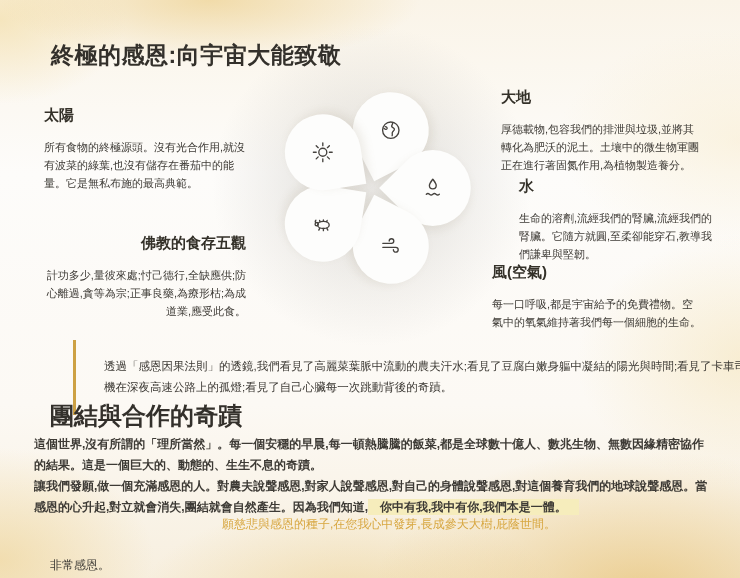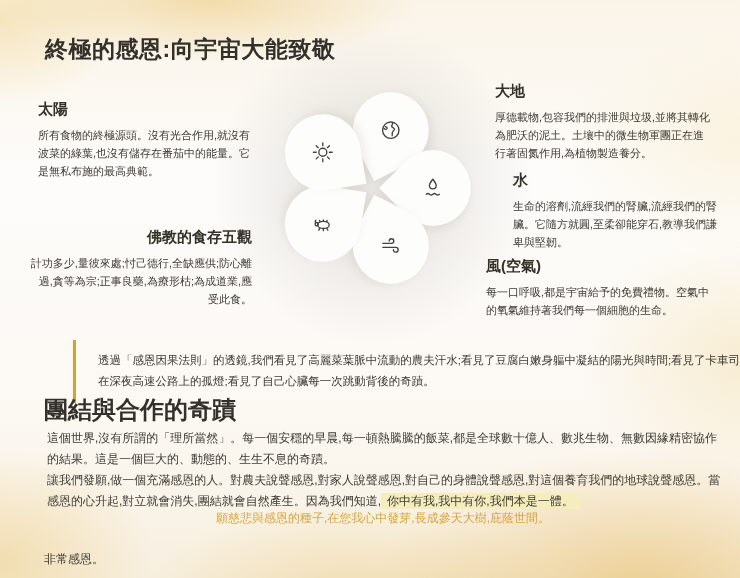--- a/index.html
+++ b/index.html
@@ -12,21 +12,21 @@
       radial-gradient(ellipse 300px 90px at 210px 0px, rgba(234,199,118,0.55), transparent 70%),
       radial-gradient(ellipse 180px 120px at 0px 20px, rgba(242,219,160,0.60), transparent 70%),
       radial-gradient(ellipse 260px 160px at 740px 140px, rgba(248,236,206,0.55), transparent 70%),
       radial-gradient(ellipse 240px 180px at 745px 360px, rgba(243,224,175,0.50), transparent 70%),
       radial-gradient(ellipse 380px 200px at 640px 590px, rgba(228,185,95,0.60), transparent 70%),
       radial-gradient(ellipse 300px 140px at 350px 600px, rgba(234,202,128,0.50), transparent 70%),
       radial-gradient(ellipse 220px 160px at 0px 560px, rgba(236,206,135,0.55), transparent 70%),
       linear-gradient(180deg,#faf4e8,#fdfcfa 30%,#fcf9f4 70%,#f7efdf);
     color:#3b3833;
   }
-  h1,h2,h3,p{margin:8px;}
+  h1,h2,h3,p{margin:14px;}
   .title{position:absolute;left:37px;top:26px;font-size:23px;font-weight:700;color:#33302b;letter-spacing:.5px;}
 
   .blk h3{font-size:15px;font-weight:700;color:#343129;margin-bottom:8px;}
   .blk p{font-size:11px;line-height:1.62;color:#3d3a35;}
   .sun-blk{position:absolute;left:30px;top:92px;width:230px;}
   .bud-blk{position:absolute;left:22px;top:220px;width:238px;text-align:right;}
   .earth-blk{position:absolute;left:487px;top:74px;width:232px;}
   .water-blk{position:absolute;left:505px;top:163px;width:222px;}
   .wind-blk{position:absolute;left:478px;top:249px;width:240px;}
 
@@ -43,24 +43,24 @@
   .petal-earth{transform:rotate(-27deg) translate(5px,-5px);}  .petal-earth .ic{transform:rotate(27deg);}
   .petal-water{transform:rotate(45deg)  translate(5px,-5px);}  .petal-water .ic{transform:rotate(-45deg);}
   .petal-wind {transform:rotate(117deg) translate(5px,-5px);}  .petal-wind  .ic{transform:rotate(-117deg);}
   .petal-bug  {transform:rotate(189deg) translate(5px,-5px);}  .petal-bug   .ic{transform:rotate(-189deg);}
   .petal-sun  {transform:rotate(261deg) translate(5px,-5px);}  .petal-sun   .ic{transform:rotate(-261deg);}
 
   .quote{position:absolute;left:33px;top:324px;width:688px;border-left:3px solid #cda144;padding:2px 0 2px 14px;box-sizing:border-box;}
   .quote p{font-size:11.5px;line-height:1.85;color:#3b3833;}
 
   .unity-h{position:absolute;left:36px;top:386px;font-size:24px;font-weight:700;color:#33302b;}
-  .para{position:absolute;left:39px;width:678px;font-size:12px;line-height:1.75;color:#3d3a35;}
+  .para{position:absolute;left:20px;width:678px;font-size:12px;line-height:1.75;color:#3d3a35;font-weight:bold;}
   .p1{top:420px;}
   .p2{top:462px;}
-  .hl{background:#f6edbc;padding:1px 6px;}
+  .hl{background:#f6edbc;padding:1px 12px;}
   .blessing{position:absolute;left:36px;top:500px;width:678px;font-size:12px;line-height:1.7;color:#d7a63f;text-align:center;}
   .closing{position:absolute;left:36px;top:543px;width:400px;font-size:12px;color:#3d3a35;}
 </style>
 </head>
 <body>
 
 <div class="page">
 
   <h1 class="title">終極的感恩:向宇宙大能致敬</h1>
 

